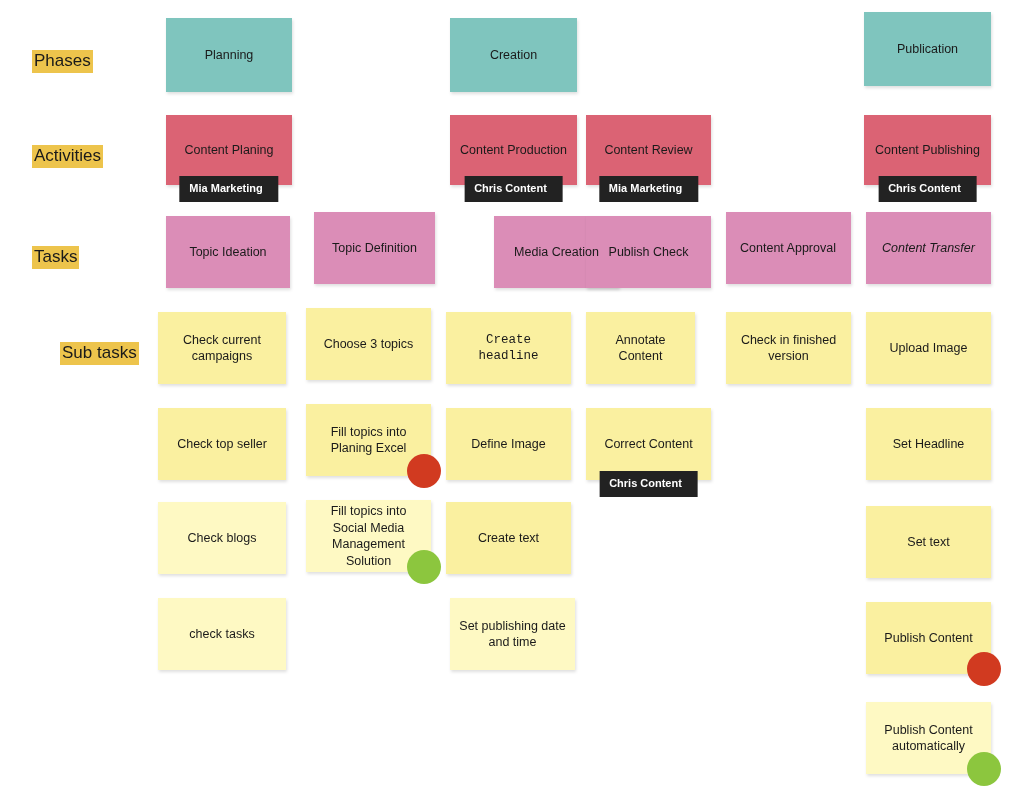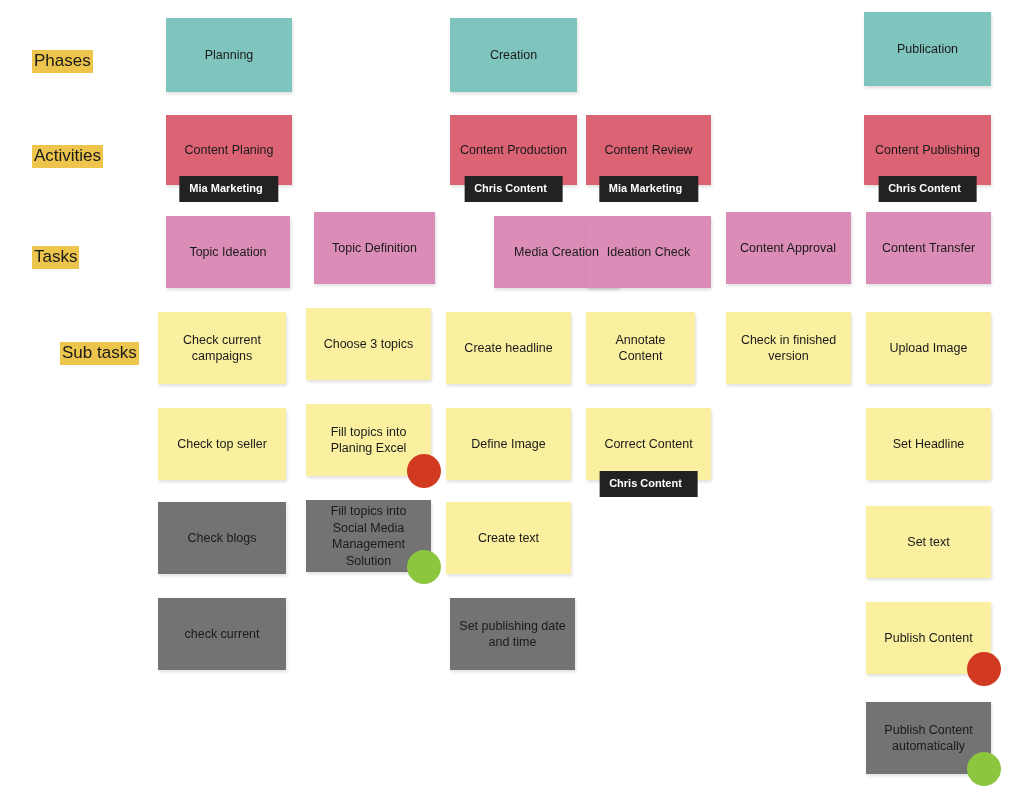--- a/index.html
+++ b/index.html
@@ -55,21 +55,21 @@
     display: block;
     width: 100%;
     position: relative;
     z-index: 1;
   }
 
   .card.phase      { background: #7FC5BE; }
   .card.activity   { background: #DB6374; }
   .card.task       { background: #DB8DB7; justify-content: center; }
   .card.subtask    { background: #FAF0A0; }
-  .card.subtask-alt{ background: #737373; }
+  .card.subtask-alt{ background: #fef9c3; }
 
   
   .assignee {
     position: absolute;
     background: #222222;
     color: #ffffff;
     font-size: 11px;
     font-weight: bold;
     line-height: 1;
     padding: 7px 16px 8px 10px;
@@ -142,36 +142,36 @@
   <div class="card task" style="left:166px; top:216px; width:124px; height:72px;">
     <span class="card-text">Topic Ideation</span>
   </div>
   <div class="card task" style="left:306px; top:212px; width:121px; height:72px;margin-left:8px;">
     <span class="card-text">Topic Definition</span>
   </div>
   <div class="card task" style="left:446px; top:216px; width:125px; height:72px;margin-left:48px;">
     <span class="card-text">Media Creation</span>
   </div>
   <div class="card task" style="left:586px; top:216px; width:125px; height:72px;">
-    <span class="card-text">Ideation Check</span>
+    <span class="card-text">Publish Check</span>
   </div>
   <div class="card task" style="left:726px; top:212px; width:125px; height:72px;padding-left:8px;">
     <span class="card-text">Content Approval</span>
   </div>
-  <div class="card task" style="left:866px; top:212px; width:125px; height:72px;">
+  <div class="card task" style="left:866px; top:212px; width:125px; height:72px;font-style:italic;">
     <span class="card-text">Content Transfer</span>
   </div>
 
   <div class="card subtask" style="left:158px; top:312px; width:128px; height:72px;">
     <span class="card-text">Check current campaigns</span>
   </div>
   <div class="card subtask" style="left:306px; top:308px; width:125px; height:72px;">
     <span class="card-text">Choose 3 topics</span>
   </div>
-  <div class="card subtask" style="left:446px; top:312px; width:125px; height:72px;">
+  <div class="card subtask" style="left:446px; top:312px; width:125px; height:72px;font-family:Liberation Mono, monospace;">
     <span class="card-text">Create headline</span>
   </div>
   <div class="card subtask" style="left:586px; top:312px; width:109px; height:72px;">
     <span class="card-text">Annotate Content</span>
   </div>
   <div class="card subtask" style="left:726px; top:312px; width:125px; height:72px;">
     <span class="card-text">Check in finished version</span>
   </div>
   <div class="card subtask" style="left:158px; top:408px; width:128px; height:72px;">
     <span class="card-text">Check top seller</span>
@@ -203,21 +203,21 @@
     <span class="dot green"></span>
   </div>
   <div class="card subtask" style="left:446px; top:502px; width:125px; height:72px;">
     <span class="card-text">Create text</span>
   </div>
   <div class="card subtask" style="left:866px; top:506px; width:125px; height:72px;">
     <span class="card-text">Set text</span>
   </div>
 
   <div class="card subtask-alt" style="left:158px; top:598px; width:128px; height:72px;">
-    <span class="card-text">check current</span>
+    <span class="card-text">check tasks</span>
   </div>
   <div class="card subtask-alt" style="left:450px; top:598px; width:125px; height:72px;">
     <span class="card-text">Set publishing date and time</span>
   </div>
   <div class="card subtask" style="left:866px; top:602px; width:125px; height:72px;">
     <span class="card-text">Publish Content</span>
     <span class="dot red"></span>
   </div>
 
   <div class="card subtask-alt" style="left:866px; top:702px; width:125px; height:72px;">

